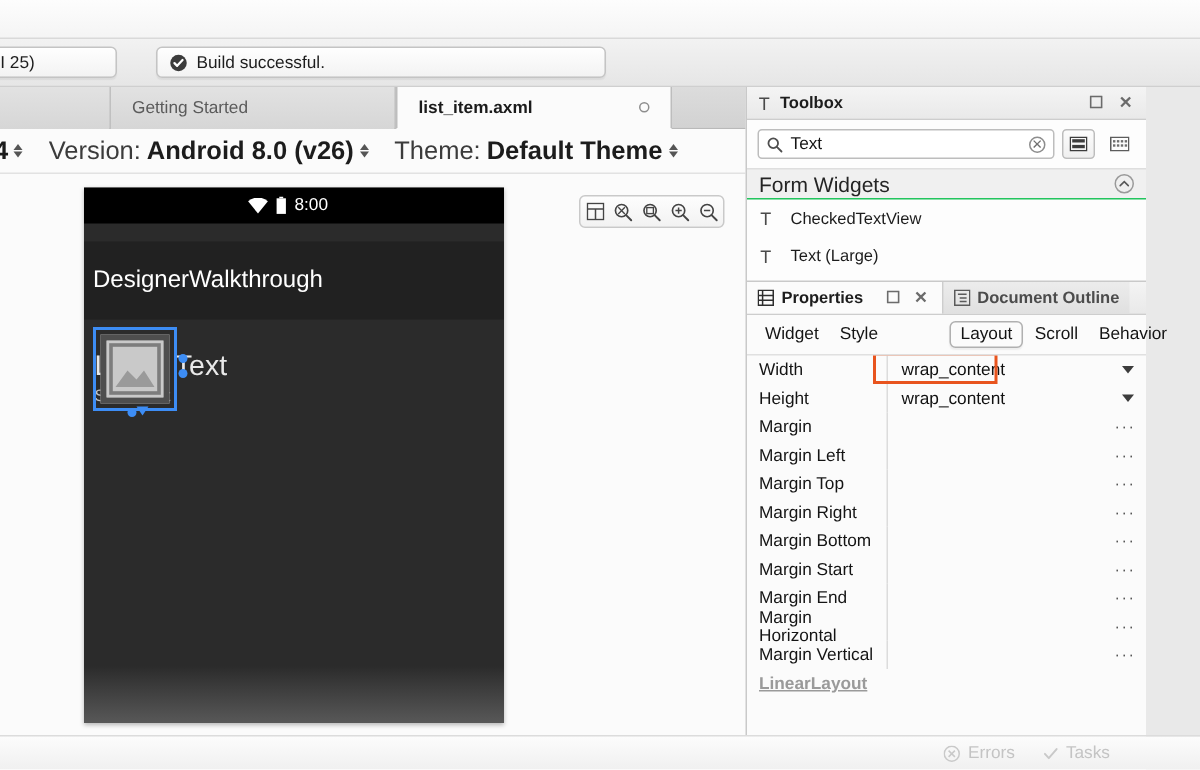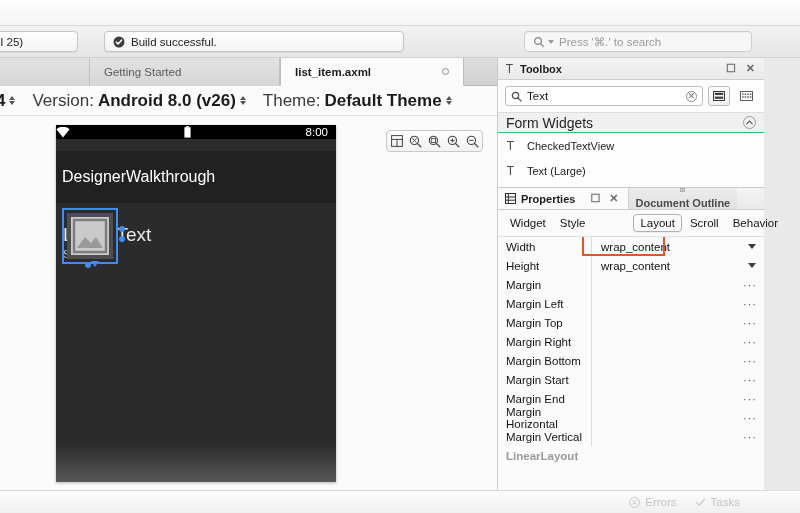--- a/index.html
+++ b/index.html
@@ -38,21 +38,21 @@
   #search-pill {
     left: 524px; width: 228px; padding-left: 8px; gap: 5px;
     background: #f7f7f7; border-color:#cccccc;
     box-shadow: 0 1px 1px rgba(0,0,0,.04) inset;
   }
   #search-pill .ph { color: #9a9a9a; font-size: 11.5px; }
   .check-ok { width:12px; height:12px; flex:0 0 12px; }
 
   
   .tabbar {
-    position: absolute; left: 16px; top: 58px; width: 724px; height: 28px;
+    position: absolute; left: 0; top: 58px; width: 724px; height: 28px;
     background: linear-gradient(#dcdcdc,#d2d2d2);
     border-bottom: 1px solid #b9b9b9;
   }
   .tab {
     position: absolute; top: 0; height: 28px;
     display: flex; align-items: center; gap: 6px;
     font-size: 11.5px; color: #5b5b5b;
     padding: 0 14px;
     border-right: 1px solid #c0c0c0;
   }
@@ -123,22 +123,22 @@
     background:#2b2b2b;
     box-shadow: 0 1px 3px rgba(0,0,0,.28);
     overflow:hidden;
   }
   .phone::after {
     content:""; position:absolute; left:0; bottom:0; width:100%; height:38px;
     background: linear-gradient(rgba(43,43,43,0), #585858);
     pointer-events:none;
   }
   .statusbar {
-    height:14px; background:#000; display:flex; align-items:center;
-    justify-content:space-between; gap:5px; padding-right:8px;
+    height:24px; background:#000; display:flex; align-items:center;
+    justify-content:center; gap:5px; padding-right:8px;
   }
   .sb-time { color:#fff; font-size:11.5px; }
   .appbar { height:52px; background:#212121; display:flex; align-items:center; padding-left:6px;margin-top:12px; }
   .appbar-title { color:#fff; font-size:16px; }
   .list-item { position:relative; padding:8px 0 0 0; }
   .sel-box {
     position:absolute; left:6px; top:5px; width:56px; height:56px;
     border:2px solid #3d8df5;
   }
   .thumb {
@@ -190,37 +190,37 @@
   .t-glyph { color:#4a4a4a; font-size:12px; width:9px; text-align:center; }
 
   
   .props { position:relative; height:calc(100% - 130px); background:#fbfbfb; display:flex; flex-direction:column; }
   .props-tabrow { display:flex; height:22px; background:linear-gradient(#f4f4f4,#e9e9e9); border-bottom:1px solid #cdcdcd; }
   .ptab {
     display:flex; align-items:center; gap:5px; padding:0 7px;
     font-size:11px; font-weight:bold; color:#1d1d1d;
   }
   .ptab.sel { background:#fbfbfb; }
-  .ptab.unsel { background:linear-gradient(#ececec,#e0e0e0); border-left:1px solid #cdcdcd; color:#4c4c4c;flex-direction:column; }
+  .ptab.unsel { background:linear-gradient(#ececec,#e0e0e0); border-left:1px solid #cdcdcd; color:#4c4c4c; }
   .prop-tabs { display:flex; align-items:center; gap:2px; height:27px; padding:0 6px; border-bottom:1px solid #e0e0e0; background:#fbfbfb; }
   .prop-tab { font-size:11.5px; color:#141414; padding:2px 6px; border-radius:4px; }
   .prop-tab.active { border:1px solid #b0b0b0; background:#fbfbfb; box-shadow:0 1px 1px rgba(0,0,0,.06);margin-left:40px; }
   .section-title { font-size:11.5px; font-weight:bold; color:#111; padding:7px 8px 4px 8px; }
   .prop-list { flex:1; overflow:hidden; position:relative; }
   .prop-row { position:relative; display:flex; align-items:center; height:19px; font-size:11.5px; }
   .prop-name { width:93px; padding-left:8px; color:#141414; }
   .prop-valcell { flex:1; position:relative; height:19px; border-left:1px solid #dcdcdc; display:flex; align-items:center; padding-left:9px; }
   .prop-val { color:#111; }
   .prop-caret { position:absolute; right:8px; width:0;height:0;border-left:4px solid transparent;border-right:4px solid transparent;border-top:5px solid #3c3c3c; }
   .prop-ellipsis { position:absolute; right:7px; color:#555; font-size:11px; letter-spacing:1px; line-height:6px; }
   .hl-box {
     position:absolute; left:84px; top:-2px; width:83px; height:21px;
     border:2px solid #e8541e; pointer-events:none;
   }
-  .section-foot { font-size:11.5px; font-weight:bold; color:#9a9a9a; padding:4px 8px; }
+  .section-foot { font-size:11.5px; font-weight:bold; color:#9a9a9a; padding:4px 8px;text-decoration:underline; }
 
   
   .gutter { position:absolute; left:764px; top:58px; width:36px; bottom:0; background:#e9e9e9; }
 
   
   .statusrow {
     position:absolute; left:0; bottom:0; width:800px; height:23px;
     background: linear-gradient(#fcfcfc,#f0f0f0); border-top:1px solid #dcdcdc;
     display:flex; align-items:center; justify-content:flex-end; gap:18px;
     padding-right:60px;
@@ -241,28 +241,20 @@
     </div>
 
     <div class="tb-pill" id="build-pill">
       <svg class="check-ok" viewBox="0 0 12 12">
         <circle cx="6" cy="6" r="5.5" fill="#3c3c3c"></circle>
         <path d="M3.3 6.1 L5.1 7.9 L8.7 4.0" stroke="#fff" stroke-width="1.5" fill="none" stroke-linecap="round" stroke-linejoin="round"></path>
       </svg>
       <span>Build successful.</span>
     </div>
 
-    <div class="tb-pill" id="search-pill">
-      <svg width="12" height="12" viewBox="0 0 12 12">
-        <circle cx="5" cy="5" r="3.4" stroke="#8a8a8a" stroke-width="1.3" fill="none"></circle>
-        <line x1="7.5" y1="7.5" x2="10.6" y2="10.6" stroke="#8a8a8a" stroke-width="1.3" stroke-linecap="round"></line>
-      </svg>
-      <span style="width:0;height:0;border-left:3px solid transparent;border-right:3px solid transparent;border-top:4px solid #9a9a9a;margin-left:-2px;"></span>
-      <span class="ph">Press '⌘.' to search</span>
-    </div>
   </div>
 
   <div class="tabbar">
     <div class="tab inactive" id="tab-0">
       
     </div>
     <div class="tab inactive" id="tab-1">
       <span>Getting Started</span>
     </div>
     <div class="tab active" id="tab-2">

